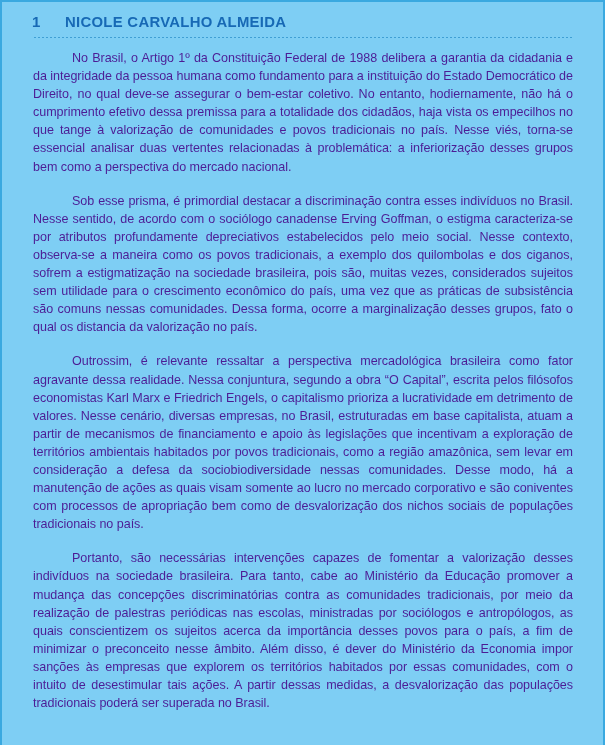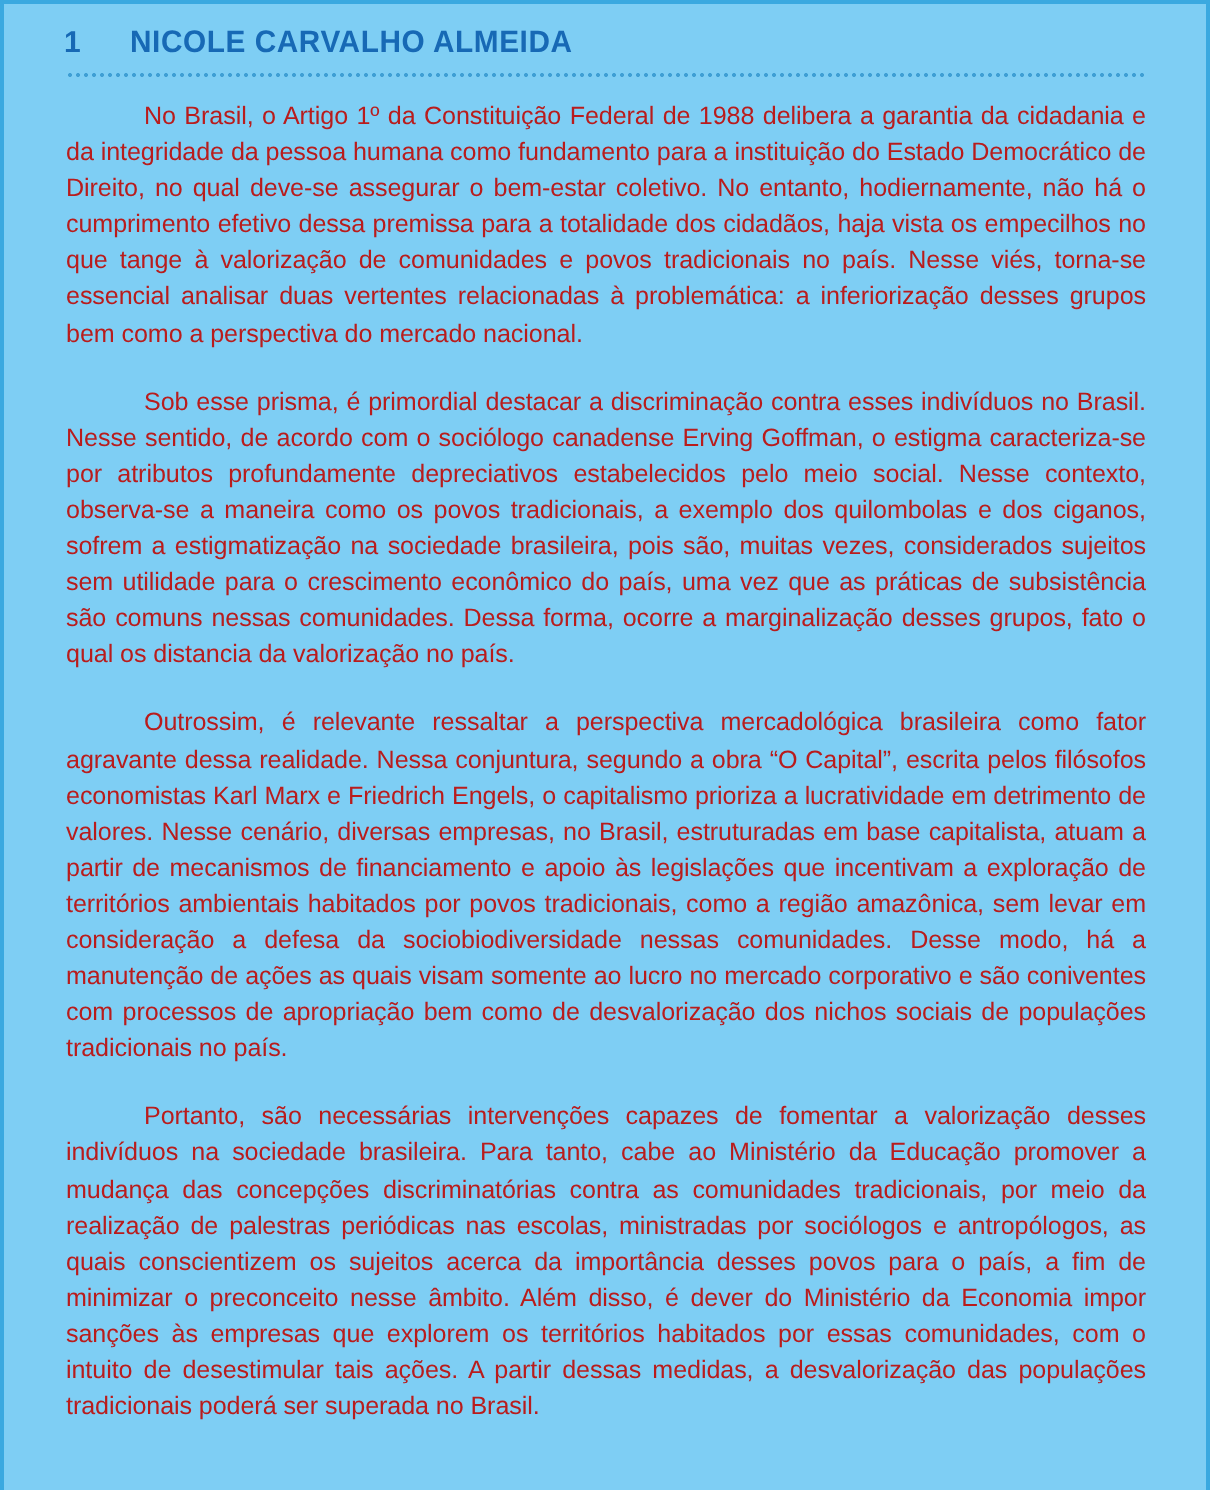--- a/index.html
+++ b/index.html
@@ -55,21 +55,21 @@
     background-repeat: repeat-x;
     background-position: 0 center;
   }
   .body-text {
     padding: 10px 30px 0 31px;
   }
   p.para {
     margin: 0 0 0 0;
     text-indent: 39px;
     text-align: justify;
-    color: #b91c1c;
+    color: #4c1d95;
     font-size: 12.55px;
     line-height: 18.1px;
     letter-spacing: -0.04px;
     word-spacing: 0px;
     hyphens: none;
   }
   p.para + p.para {
     margin-top: 16px;
   }
 </style>

